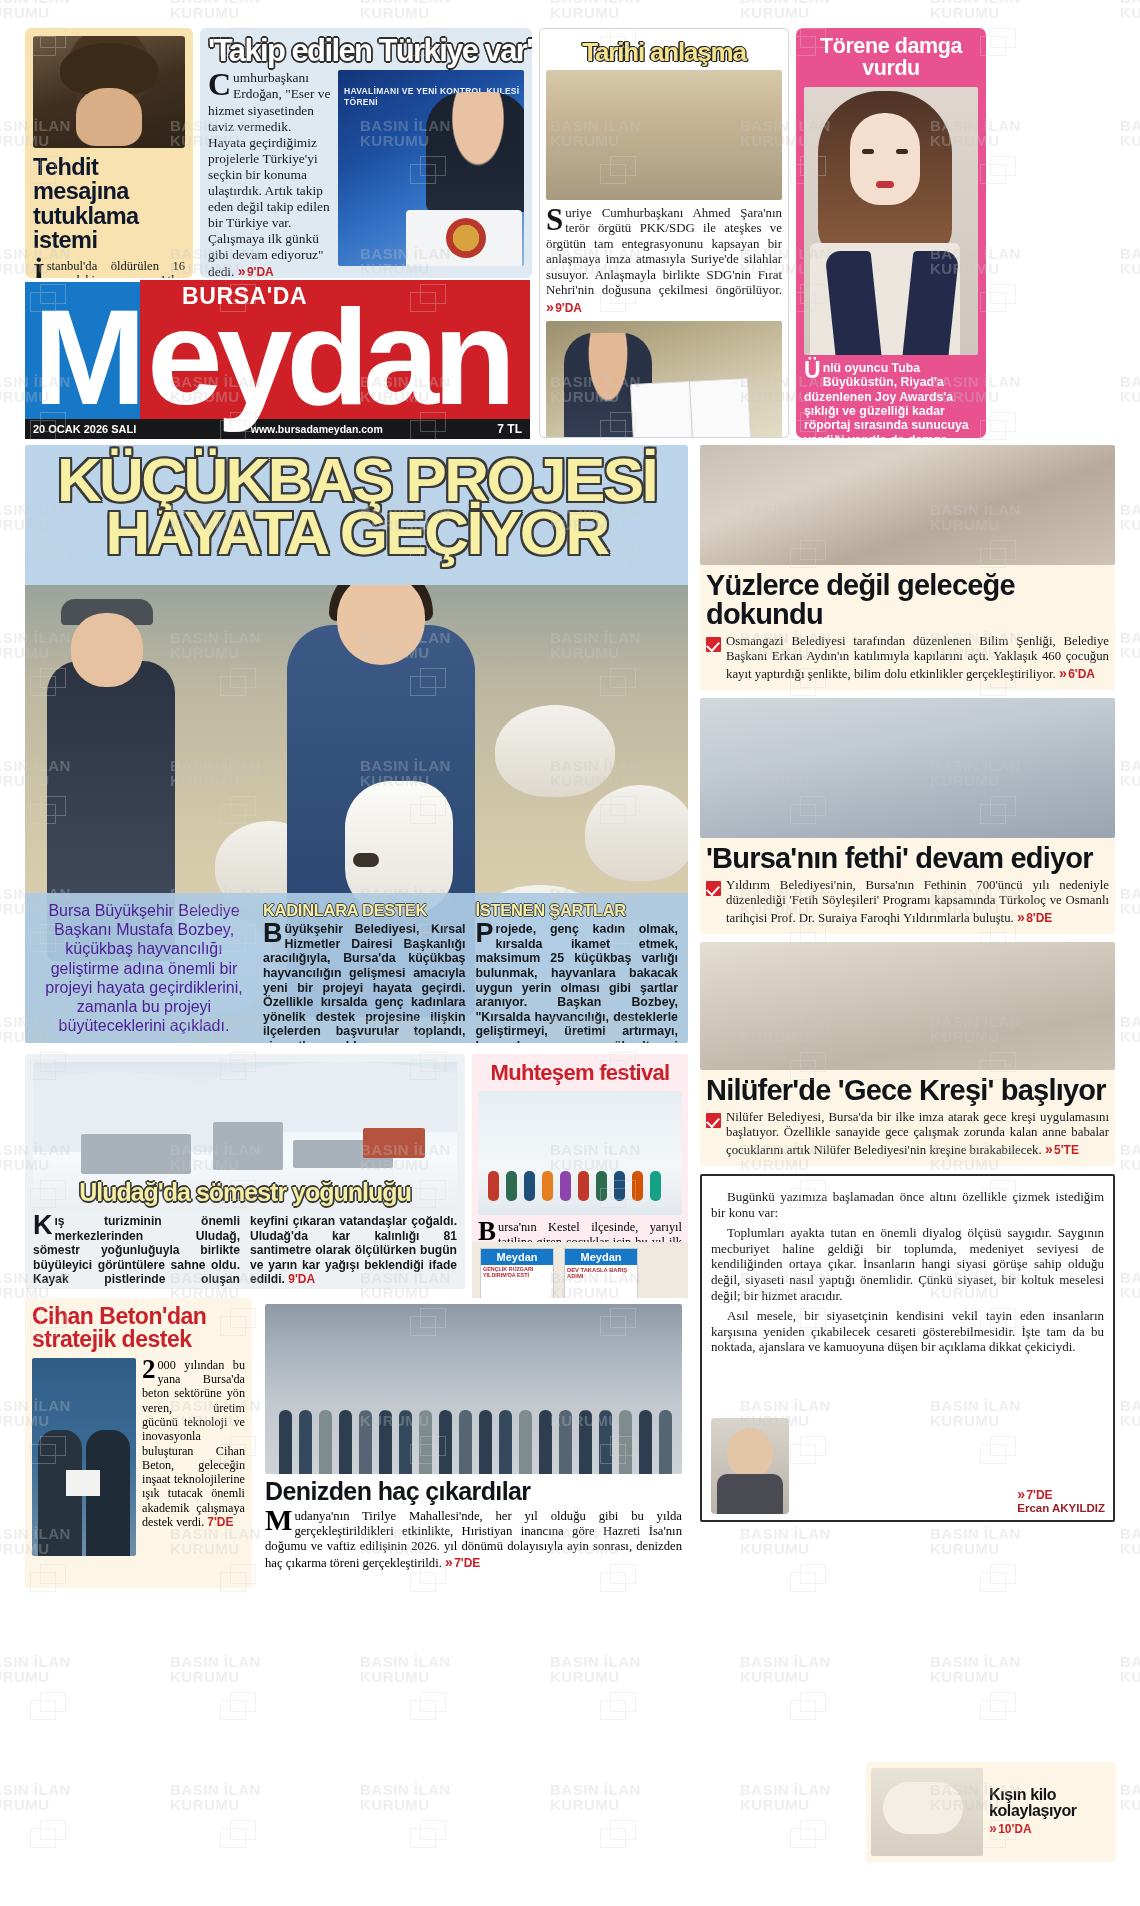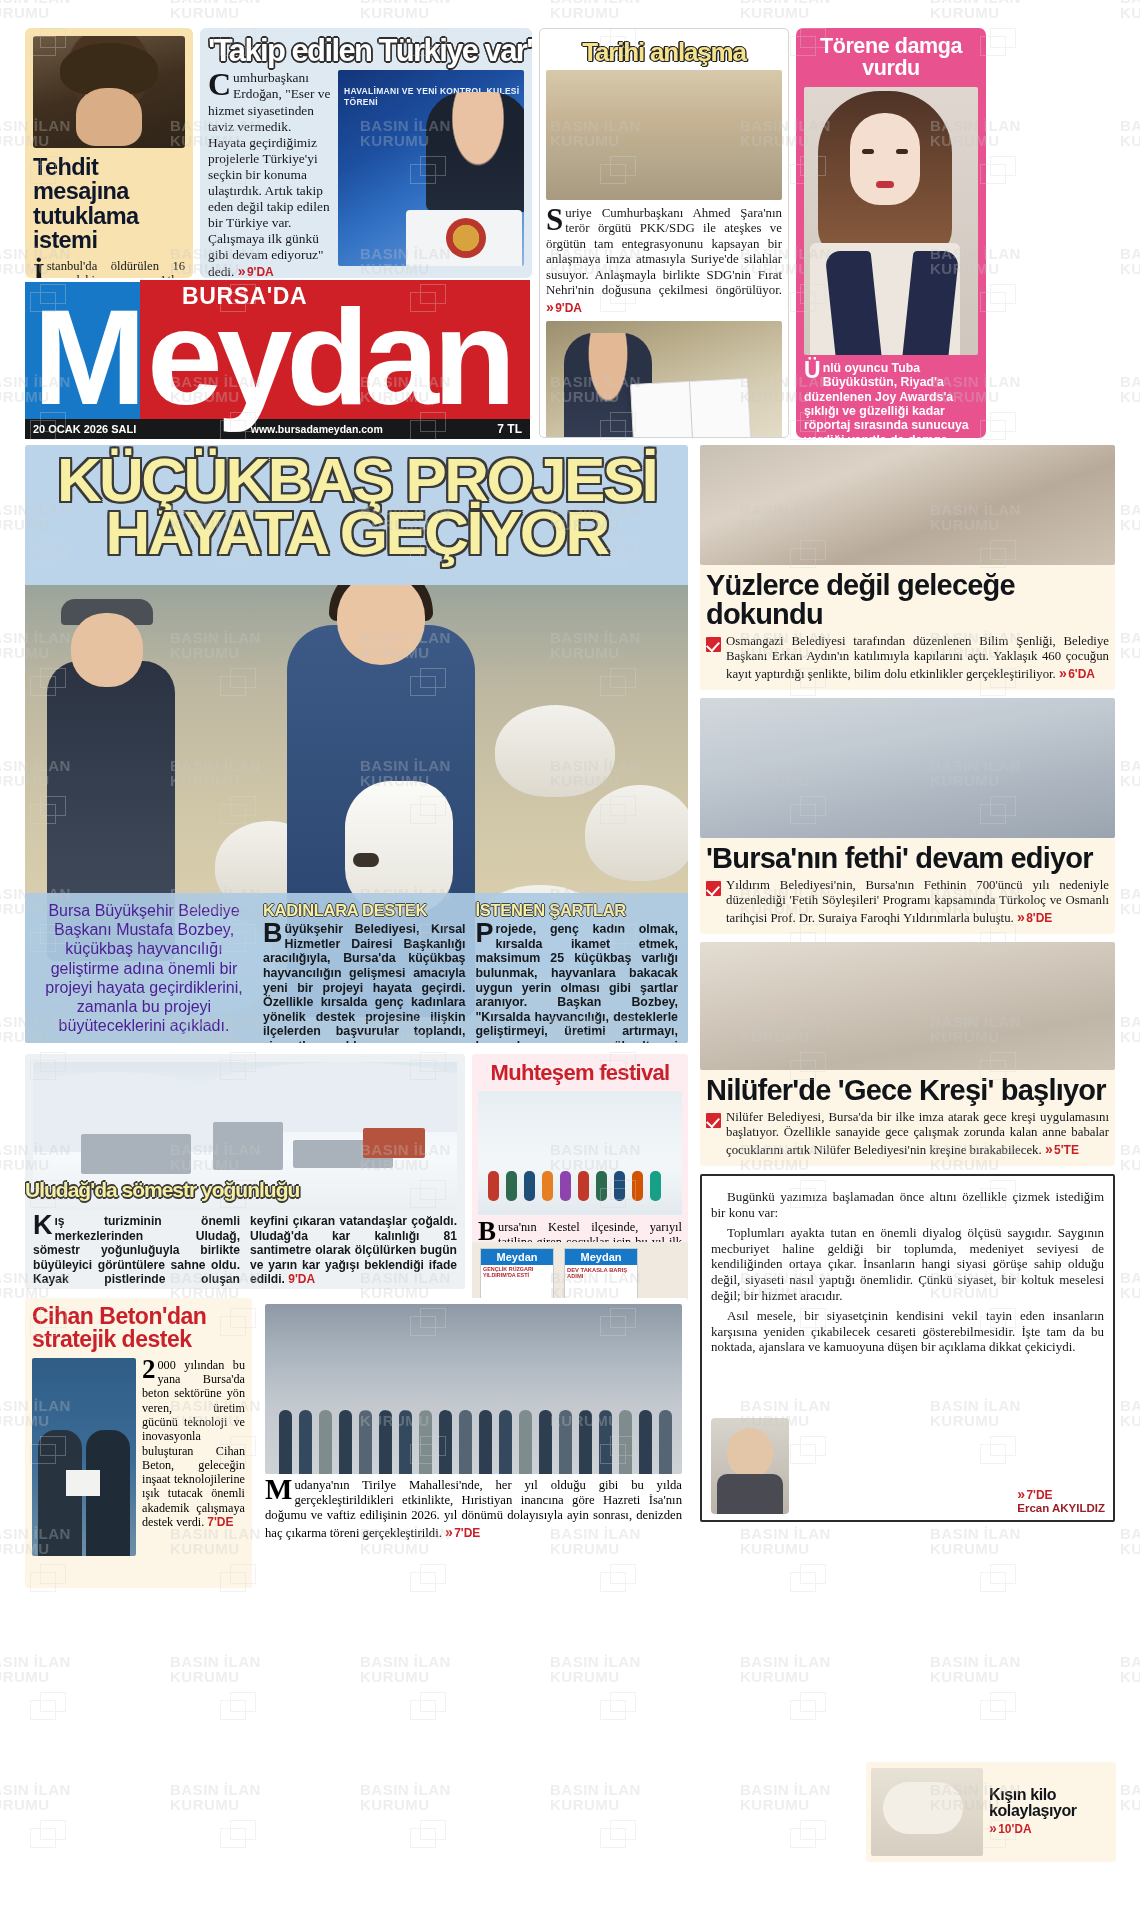--- a/index.html
+++ b/index.html
@@ -222,22 +222,22 @@
   .colart .face .b{position:absolute;left:6px;bottom:0;width:66px;height:40px;background:#4a4a52;border-radius:10px 10px 0 0;}
 
   
   .uludag { position:absolute; left:25px; top:1054px; width:440px; height:235px;
             background:#eef1f4; border-radius:3px; overflow:hidden;}
   .uludag .img { position:absolute; left:8px; top:8px; width:424px; height:148px;
      background:linear-gradient(180deg,#dfe7ee 0%,#eef3f7 34%,#f7fafc 62%,#eceff2 100%);
      overflow:hidden;}
   .uludag .img .hill{position:absolute;border-radius:50% 50% 0 0;background:#e7edf2;}
   .uludag .img .bld{position:absolute;background:#a9b2ba;border-radius:2px;}
-  .uludag .ttl { position:absolute; left:0; top:124px; width:440px; 
-     font-family:"Liberation Sans",sans-serif; font-weight:800; font-size:21px; color:#f6efa4;
+  .uludag .ttl { position:absolute; left:0; top:124px; width:440px; text-align:center;
+     font-family:"Liberation Sans",sans-serif; font-weight:800; font-size:25px; color:#f6efa4;
      letter-spacing:-1px;
      text-shadow:-1.6px 0 #3b3b3b,1.6px 0 #3b3b3b,0 -1.6px #3b3b3b,0 1.6px #3b3b3b,
                   1.4px 1.4px #3b3b3b,-1.4px -1.4px #3b3b3b;}
   .uludag .cols { position:absolute; left:8px; top:160px; width:424px; display:flex; gap:10px;}
   .uludag .cols p { flex:1; font-family:"Liberation Sans",sans-serif; font-weight:700;
      font-size:12.1px; line-height:1.2; color:#14171b; text-align:justify;}
   .uludag .cols p .dc{float:left;font-size:27px;line-height:.82;padding-right:2px;}
 
   .festival { position:absolute; left:472px; top:1054px; width:216px; height:235px;
      background:#fdecf0; border-radius:3px; overflow:hidden; padding:6px;}
@@ -575,20 +575,21 @@
       <div class="crowd" style="left:234px;background:#34495e;"></div>
       <div class="crowd" style="left:254px;background:#7f8c8d;"></div>
       <div class="crowd" style="left:274px;background:#2c3e50;"></div>
       <div class="crowd" style="left:294px;background:#566573;"></div>
       <div class="crowd" style="left:314px;background:#2c3e50;"></div>
       <div class="crowd" style="left:334px;background:#34495e;"></div>
       <div class="crowd" style="left:354px;background:#7f8c8d;"></div>
       <div class="crowd" style="left:374px;background:#2c3e50;"></div>
       <div class="crowd" style="left:394px;background:#566573;"></div>
     </div>
+    <h2>Denizden haç çıkardılar</h2>
     <div class="txt">
       <p><span class="dc">M</span><span>udanya'nın Tirilye Mahallesi'nde, her yıl olduğu gibi bu yılda gerçekleştirildikleri etkinlikte, Hıristiyan inancına göre Hazreti İsa'nın doğumu ve vaftiz edilişinin 2026. yıl dönümü dolayısıyla ayin sonrası, denizden haç çıkarma töreni gerçekleştirildi.</span>
         <span class="pagelink"><span class="ch">»</span> <span>7'DE</span></span>
       </p>
     </div>
   </div>
 
 
   <div class="kisin">
     <div class="img">

